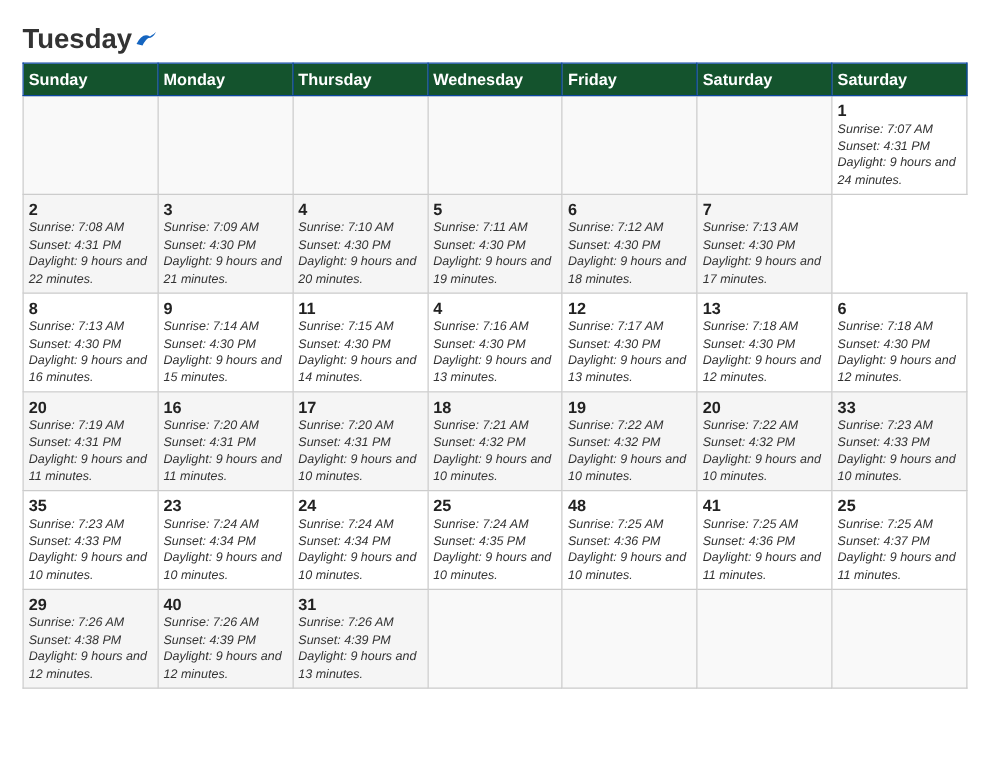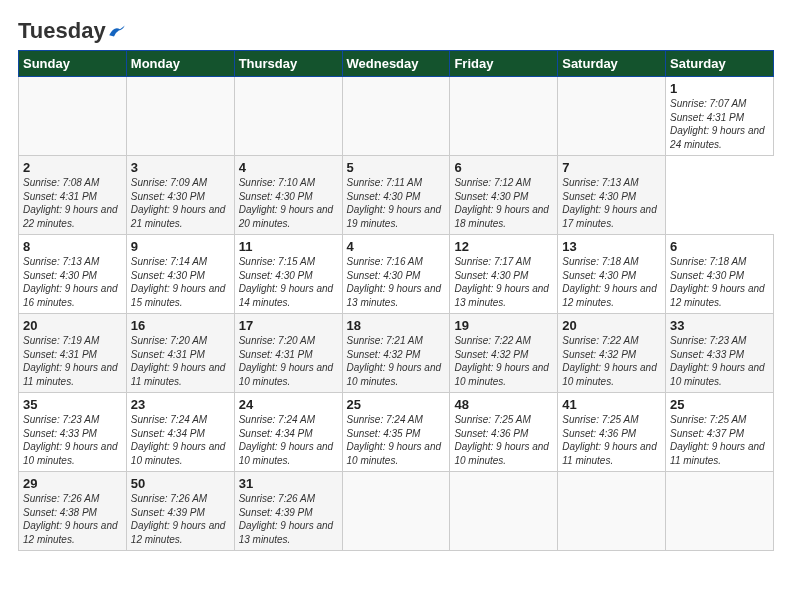--- a/index.html
+++ b/index.html
@@ -164,21 +164,21 @@
           <td><span class="day-num">35</span><span class="day-info">Sunrise: 7:23 AM<br>Sunset: 4:33 PM<br>Daylight: 9 hours and 10 minutes.</span></td>
           <td><span class="day-num">23</span><span class="day-info">Sunrise: 7:24 AM<br>Sunset: 4:34 PM<br>Daylight: 9 hours and 10 minutes.</span></td>
           <td><span class="day-num">24</span><span class="day-info">Sunrise: 7:24 AM<br>Sunset: 4:34 PM<br>Daylight: 9 hours and 10 minutes.</span></td>
           <td><span class="day-num">25</span><span class="day-info">Sunrise: 7:24 AM<br>Sunset: 4:35 PM<br>Daylight: 9 hours and 10 minutes.</span></td>
           <td><span class="day-num">48</span><span class="day-info">Sunrise: 7:25 AM<br>Sunset: 4:36 PM<br>Daylight: 9 hours and 10 minutes.</span></td>
           <td><span class="day-num">41</span><span class="day-info">Sunrise: 7:25 AM<br>Sunset: 4:36 PM<br>Daylight: 9 hours and 11 minutes.</span></td>
           <td><span class="day-num">25</span><span class="day-info">Sunrise: 7:25 AM<br>Sunset: 4:37 PM<br>Daylight: 9 hours and 11 minutes.</span></td>
         </tr>
         <tr>
           <td><span class="day-num">29</span><span class="day-info">Sunrise: 7:26 AM<br>Sunset: 4:38 PM<br>Daylight: 9 hours and 12 minutes.</span></td>
-          <td><span class="day-num">50</span><span class="day-info">Sunrise: 7:26 AM<br>Sunset: 4:39 PM<br>Daylight: 9 hours and 12 minutes.</span></td>
+          <td><span class="day-num">40</span><span class="day-info">Sunrise: 7:26 AM<br>Sunset: 4:39 PM<br>Daylight: 9 hours and 12 minutes.</span></td>
           <td><span class="day-num">31</span><span class="day-info">Sunrise: 7:26 AM<br>Sunset: 4:39 PM<br>Daylight: 9 hours and 13 minutes.</span></td>
           <td class="empty-cell"></td>
           <td class="empty-cell"></td>
           <td class="empty-cell"></td>
           <td class="empty-cell"></td>
         </tr>
       </tbody>
   </table>
 </div>
 

